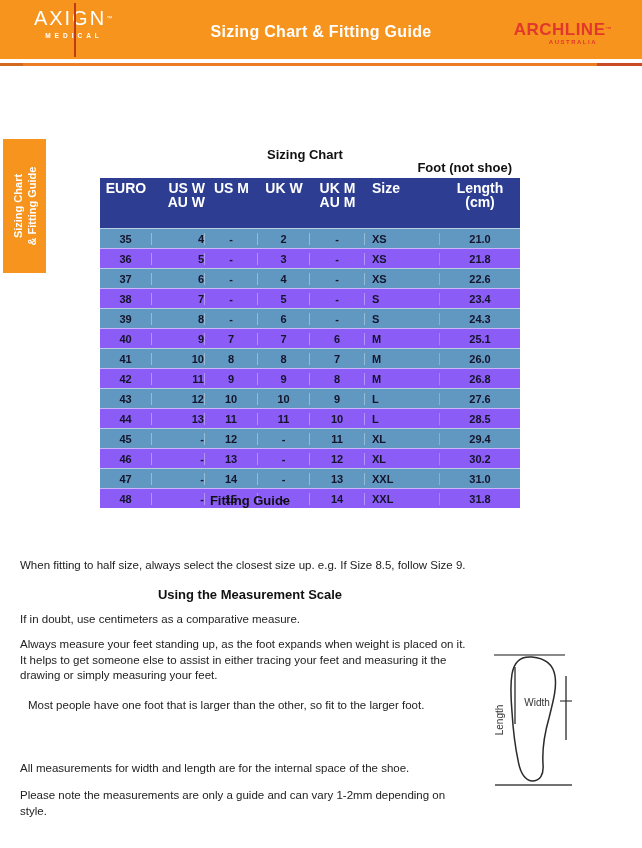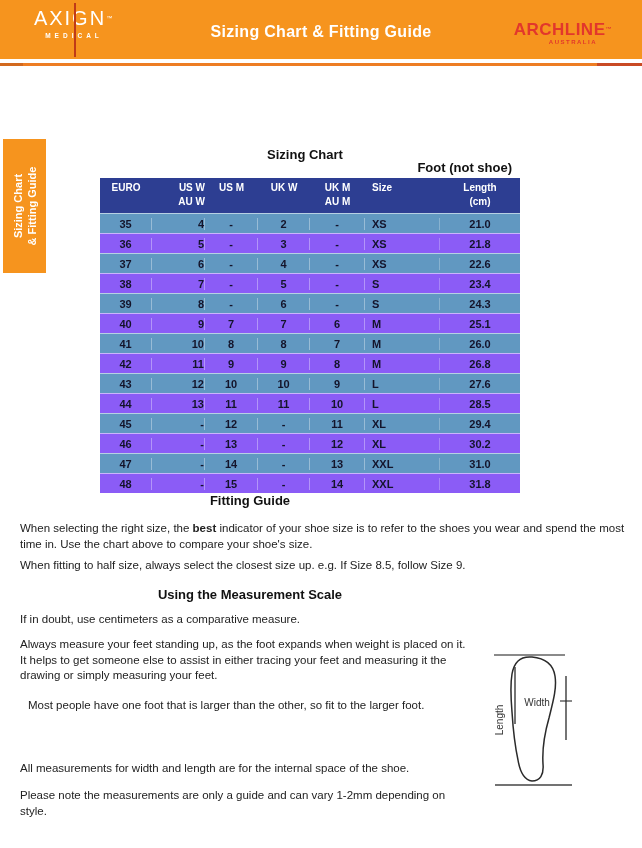--- a/index.html
+++ b/index.html
@@ -30,21 +30,21 @@
                  font-size:11px;line-height:14px;}
 
   
   .chart-title{position:absolute;left:95px;top:147px;width:420px;text-align:center;
                font-weight:700;font-size:13px;color:#111;}
   .foot-note{position:absolute;left:380px;top:160px;width:132px;text-align:right;
              font-weight:700;font-size:13px;color:#111;}
 
   
   .table{position:absolute;left:100px;top:178px;width:420px;font-size:11px;}
-  .thead{display:flex;background:#2D3E92;color:#fff;height:35px;font-weight:700;font-size:10px;}
+  .thead{display:flex;background:#2D3E92;color:#fff;height:50px;font-weight:700;font-size:14px;}
   .thead .tcell{padding-top:3px;line-height:14px;}
   .trow{display:flex;height:19px;align-items:center;border-top:1px solid rgba(255,255,255,0.55);
         font-weight:700;color:#14142b;}
   .row-a{background:#6198C1;}
   .row-b{background:#8b5cf6;}
   .tcell{box-sizing:border-box;text-align:center;}
   .c0{width:52px;border-right:1px solid rgba(255,255,255,0.35);}
   .c1{width:53px;border-right:1px solid rgba(255,255,255,0.35);text-align:right;}
   .c2{width:53px;border-right:1px solid rgba(255,255,255,0.35);}
   .c3{width:52px;border-right:1px solid rgba(255,255,255,0.35);}
@@ -248,21 +248,20 @@
           <div class="tcell c2">15</div>
           <div class="tcell c3">-</div>
           <div class="tcell c4">14</div>
           <div class="tcell c5">XXL</div>
           <div class="tcell c6">31.8</div>
         </div>
       </div>
   </div>
 
   <div class="h2" style="top:493px;">Fitting Guide</div>
-  <div class="para" style="top:521px;width:608px;"><span>When selecting the right size, the </span><b>best</b><span> indicator of your shoe size is to refer to the shoes you wear and spend the most time in. Use the chart above to compare your shoe's size.</span></div>
   <div class="para" style="top:558px;width:608px;">When fitting to half size, always select the closest size up. e.g. If Size 8.5, follow Size 9.</div>
 
   <div class="h2" style="top:587px;">Using the Measurement Scale</div>
   <div class="para" style="top:612px;width:608px;">If in doubt, use centimeters as a comparative measure.</div>
   <div class="para" style="top:637px;width:452px;">Always measure your feet standing up, as the foot expands when weight is placed on it. It helps to get someone else to assist in either tracing your feet and measuring it the drawing or simply measuring your feet.</div>
   <div class="para" style="top:698px;width:460px;padding-left:8px;">Most people have one foot that is larger than the other, so fit to the larger foot.</div>
   <div class="para" style="top:761px;width:500px;">All measurements for width and length are for the internal space of the shoe.</div>
   <div class="para" style="top:788px;width:455px;">Please note the measurements are only a guide and can vary 1-2mm depending on style.</div>
 
   <svg class="foot-svg" width="94" height="146" viewBox="0 0 94 146">

